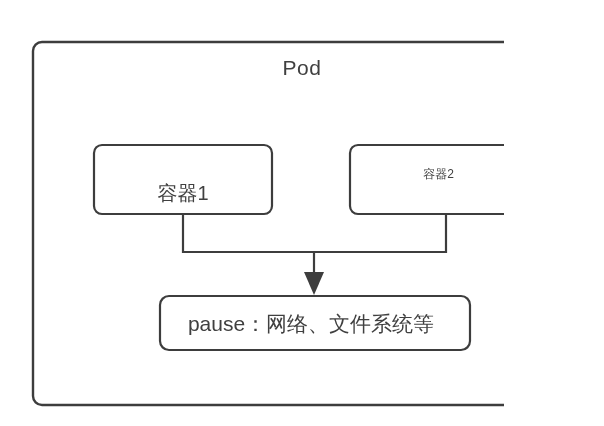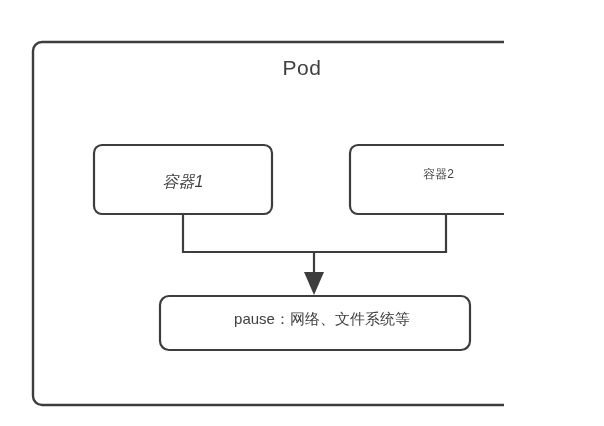--- a/index.html
+++ b/index.html
@@ -54,36 +54,35 @@
   }
   #pod-title {
     left: 0;
     top: 56px;
     width: 604px;
     font-size: 21px;
     letter-spacing: 0.5px;
   }
   #container1-label {
     left: 94px;
-    top: 172px;
+    top: 180px;
     width: 178px;
-    font-size: 16px;
-    font-style: italic;
+    font-size: 20px;
   }
   #container2-label {
     left: 350px;
     top: 166px;
     width: 177px;
     font-size: 12px;
   }
   #pause-label {
-    left: 167px;
+    left: 156px;
     top: 310px;
     width: 310px;
-    font-size: 15px;
+    font-size: 21px;
   }
 </style>
 </head>
 <body>
 
 <div id="canvas">
 
   <svg id="diagram-svg" viewBox="0 0 604 426" xmlns="http://www.w3.org/2000/svg">
 
     <rect class="pod-shape" x="33" y="42" width="540" height="363" rx="9" ry="9"></rect>

